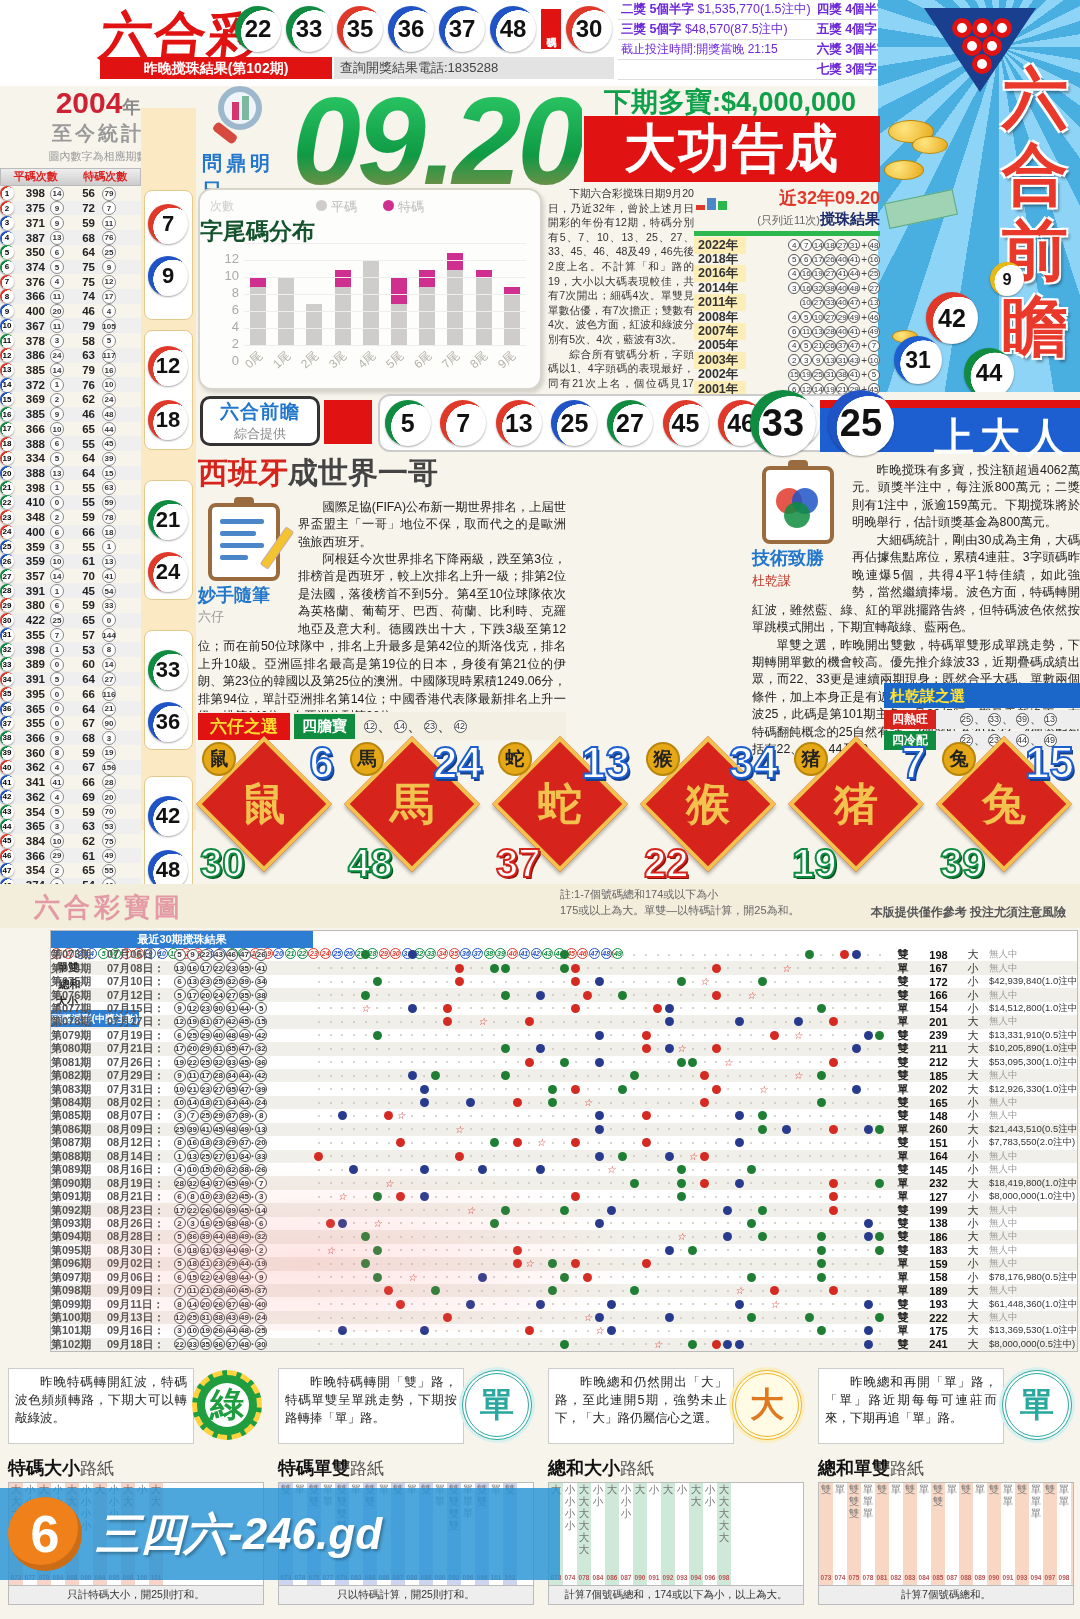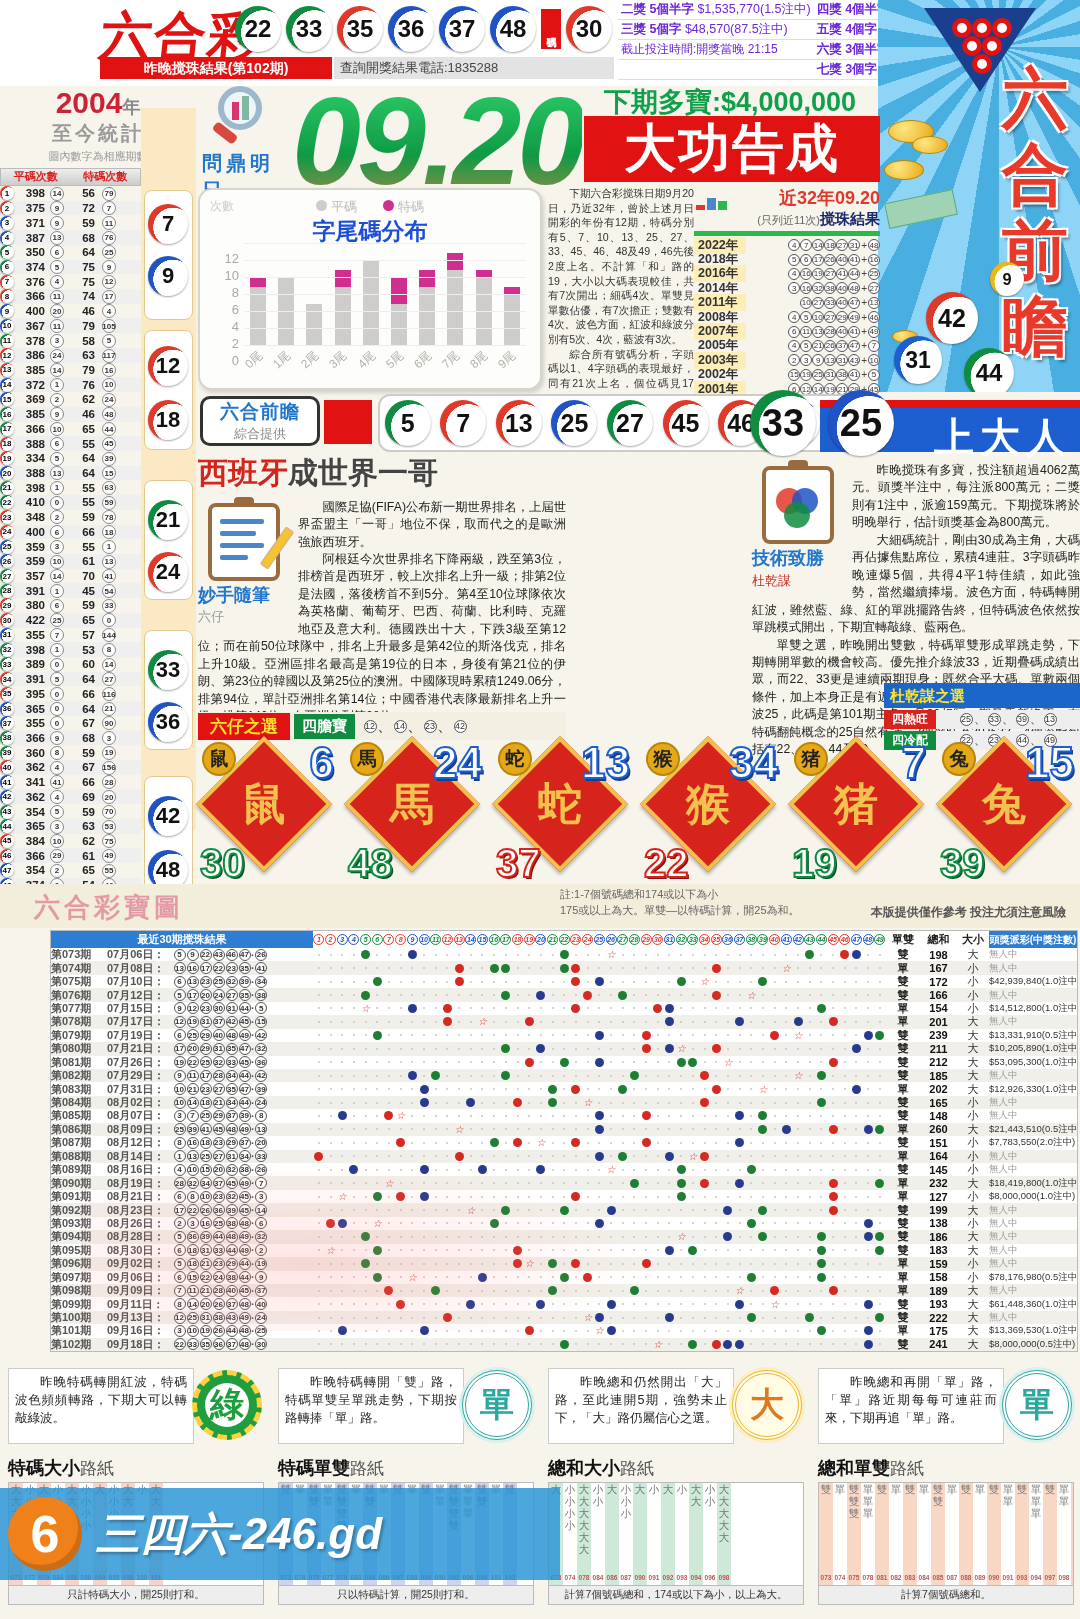--- a/index.html
+++ b/index.html
@@ -84,21 +84,21 @@
   .strow .v1 { width:29px; text-align:right; } .strow .c1 { width:24px; text-align:center; }
   .strow .v2 { width:26px; text-align:right; } .strow .c2 { width:28px; text-align:center; }
   .strow .cn { width:14px; height:14px; font-size:8px; border-color:#888; }
   #zonecol { position:absolute; left:141px; top:22px; width:55px; height:722px; background:#fbe9c4; }
   .zbox { position:absolute; left:3px; width:49px; background:#fff; border:1px solid #e2c98e; border-radius:8px; }
   #zonecol .bl { position:absolute; left:7px; width:40px; height:40px; font-size:22px; }
 
   
   #chartbox { position:absolute; left:198px; top:188px; width:344px; height:202px; background:#fdfdfb;
               border:2px solid #d8d5cc; border-radius:14px; box-shadow:2px 3px 4px rgba(0,0,0,.15); }
-  #ch-title { position:absolute; left:0; right:0; top:26px; text-align:center; font-size:23px; font-weight:900; color:#1d4ed8; }
+  #ch-title { position:absolute; left:0; right:0; top:26px; font-size:23px; font-weight:900; color:#14532d; }
   #ch-leg { position:absolute; left:0; right:0; top:8px; display:flex; justify-content:center; gap:26px;
             font-size:13px; color:#bbb; }
   #ch-leg .dot { display:inline-block; width:11px; height:11px; border-radius:50%; margin-right:4px; }
   #ch-ylab { position:absolute; left:10px; top:8px; font-size:12px; color:#ccc; }
   #ch-grid { position:absolute; left:44px; right:14px; top:58px; bottom:42px; }
   .gl { position:absolute; left:0; right:0; height:1px; background:#eee; }
   .ytick { position:absolute; right:100%; transform:translateY(50%); padding-right:5px; font-size:13px; color:#aaa; }
   #ch-bars { position:absolute; inset:0; display:flex; align-items:flex-end; justify-content:space-around; }
   .bar { width:16px; display:flex; flex-direction:column; justify-content:flex-end; }
   .bar .seg1 { background:#cfcccc; } .bar .seg2 { background:#cf2f8f; }
@@ -189,21 +189,21 @@
   .zbot.red { -webkit-text-stroke:2px #d6241c; }
 
   
   #baotu { position:absolute; left:0; top:884px; width:1080px; height:44px; background:#f3eddc; }
   #bt-title { position:absolute; left:34px; top:6px; font-size:26px; font-weight:bold; color:#e39aa4; letter-spacing:4px; }
   #bt-notes { position:absolute; left:560px; top:3px; font-size:11px; color:#666; line-height:1.45; }
   #bt-disc { position:absolute; right:14px; top:20px; font-size:12px; font-weight:bold; color:#555; }
 
   
   #bigtable { position:absolute; left:50px; top:930px; width:1028px; background:#fff; border:1px solid #bbb; }
-  #bt-head { display:flex; height:17px; font-size:11px; font-weight:bold; }
+  #bt-head { display:flex; height:17px; font-size:11px; font-weight:bold;flex-direction:column; }
   #bt-head .hl { width:262px; background:#2d7dd2; color:#fff; text-align:center; line-height:17px; }
   #bt-head .hm { width:573px; display:flex; }
   #bt-head .hm i { width:11.69px; display:flex; align-items:center; justify-content:center; }
   #bt-head .hm i b { width:11px; height:11px; border-radius:50%; border:1px solid currentColor; font-size:7px;
                      display:flex; align-items:center; justify-content:center; background:#fff; font-weight:bold;}
   #bt-head .hc { width:34px; text-align:center; line-height:17px; color:#222; }
   #bt-head .ht { width:37px; text-align:center; line-height:17px; color:#222; }
   #bt-head .hs { width:32px; text-align:center; line-height:17px; color:#222; }
   #bt-head .hp { width:88px; background:#2d7dd2; color:#fff; text-align:center; line-height:17px; font-size:10px; }
   .btrow { display:flex; height:13.45px; align-items:center; font-size:11px; }

